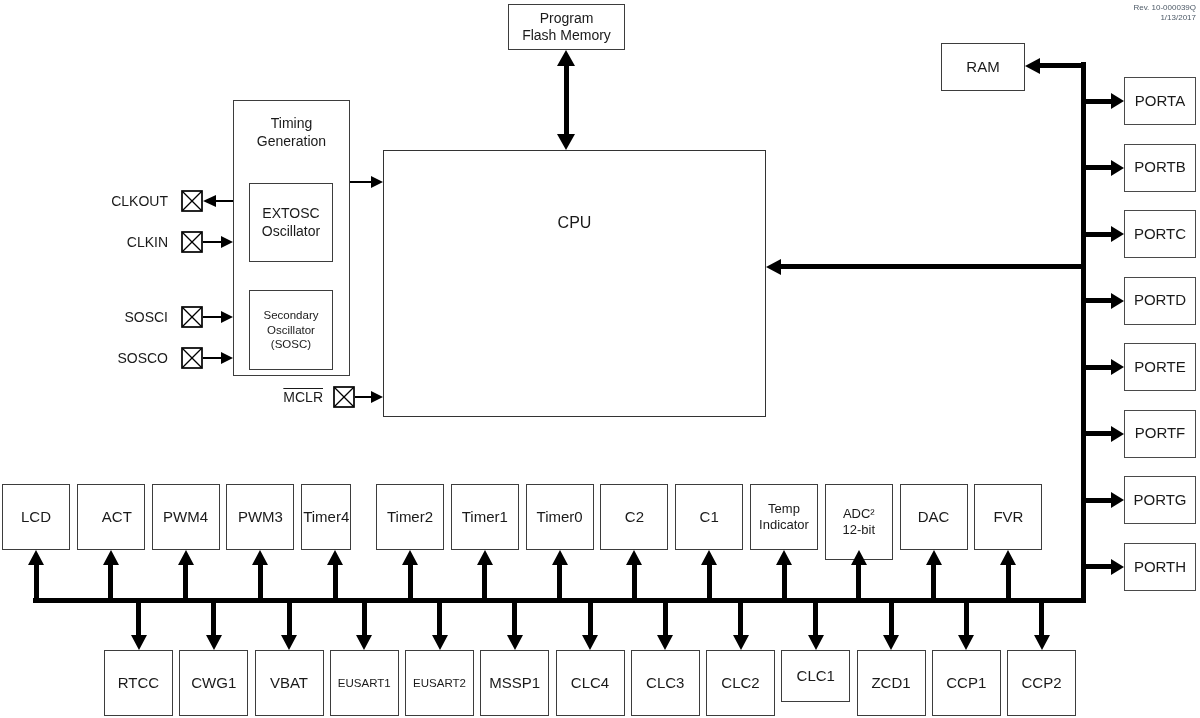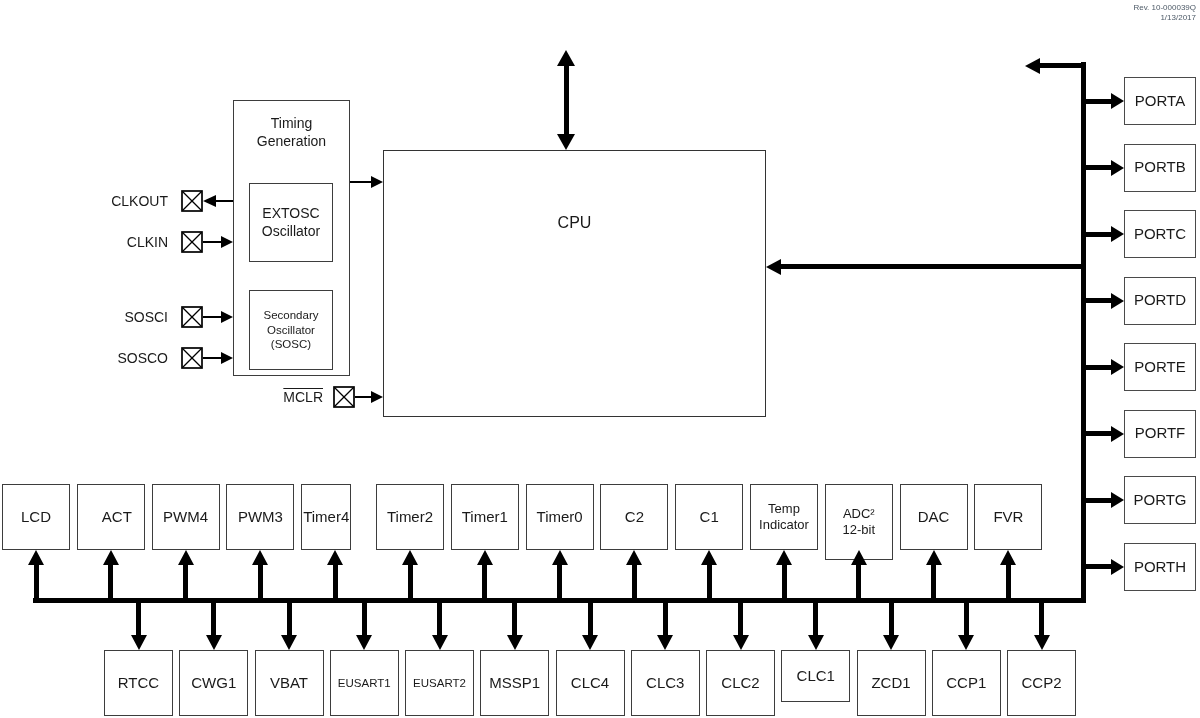--- a/index.html
+++ b/index.html
@@ -28,25 +28,32 @@
 </head>
 <body>
 
 <div id="diagram">
 
   <div class="rev">
     <div>Rev. 10-000039Q</div>
     <div>1/13/2017</div>
   </div>
 
+  <div class="box" style="left:508px;top:4px;width:117px;height:46px;font-size:14px;">
+    <span>Program
+Flash Memory</span>
+  </div>
 
   <div class="stem" style="left:564px;top:64px;width:5px;height:72px;"></div>
   <div class="head hu-big" style="left:557px;top:50px;"></div>
   <div class="head hd-big" style="left:557px;top:134px;"></div>
 
+  <div class="box" style="left:941px;top:43px;width:84px;height:48px;font-size:15px;">
+    <span>RAM</span>
+  </div>
   <div class="stem" style="left:1040px;top:63px;width:46px;height:5px;"></div>
   <div class="head hl" style="left:1025px;top:57.5px;"></div>
 
   <div class="box" style="left:383px;top:150px;width:383px;height:267px;border-color:#333;padding-left:42px;">
     <span style="position:absolute;top:62px;left:0;width:100%;font-size:16px;">CPU</span>
   </div>
 
   <div class="stem" style="left:781px;top:264px;width:300px;height:5px;"></div>
   <div class="head hl" style="left:766px;top:258.5px;"></div>
 

